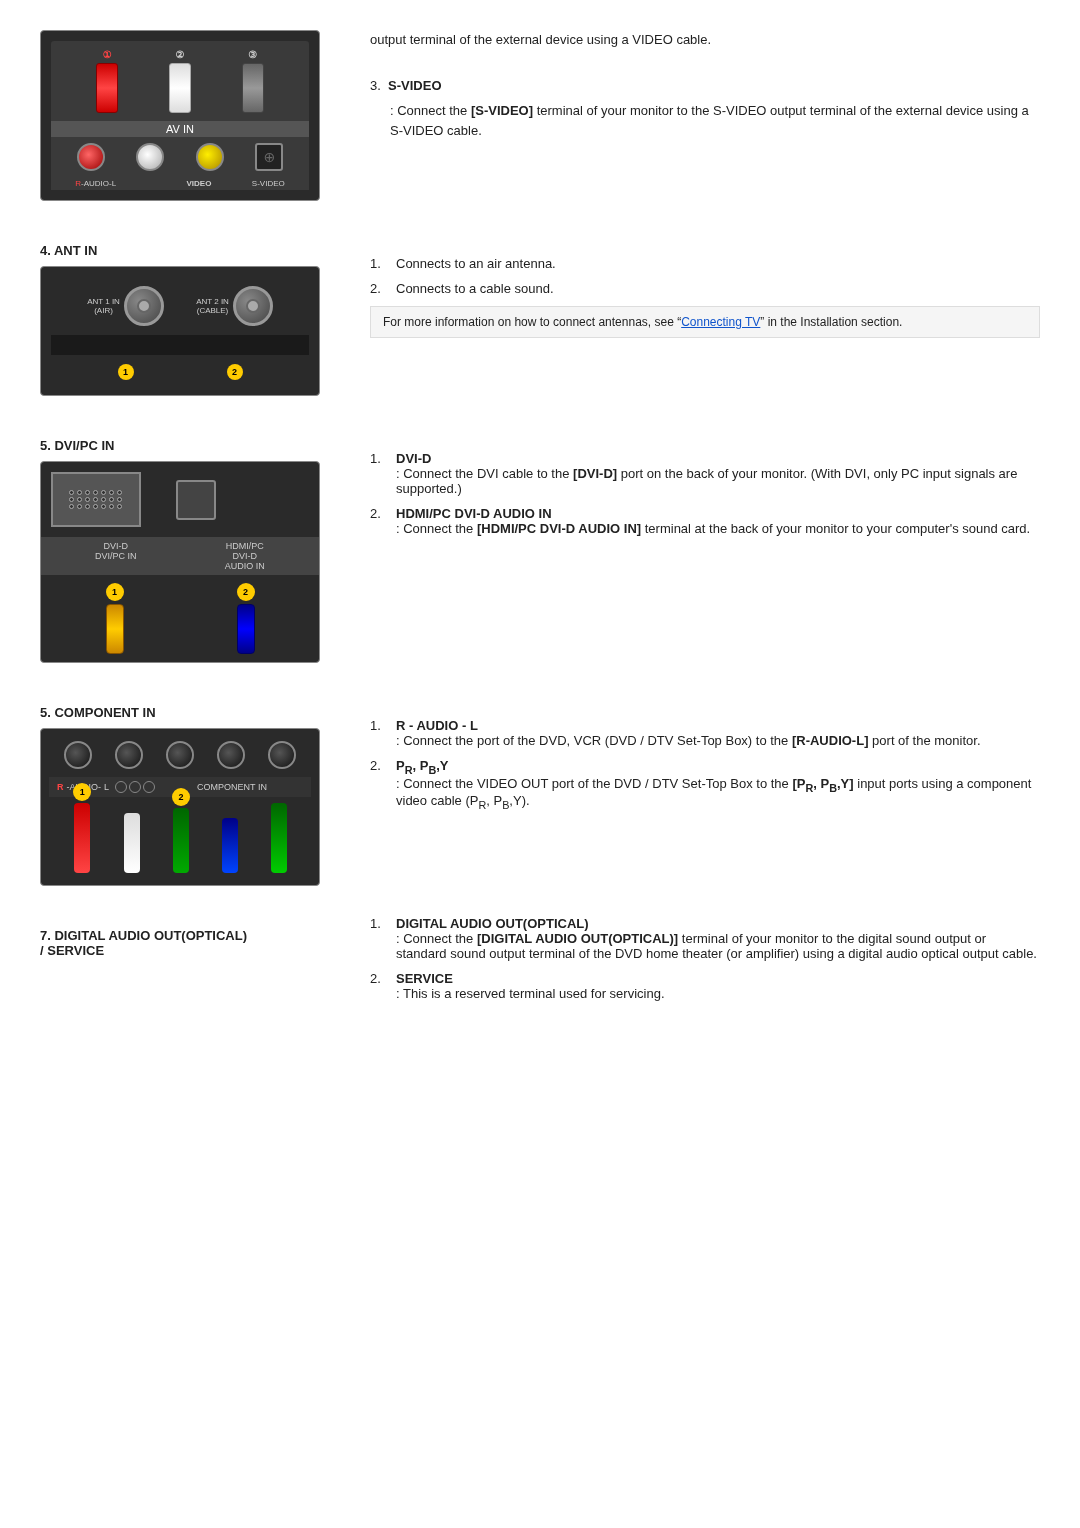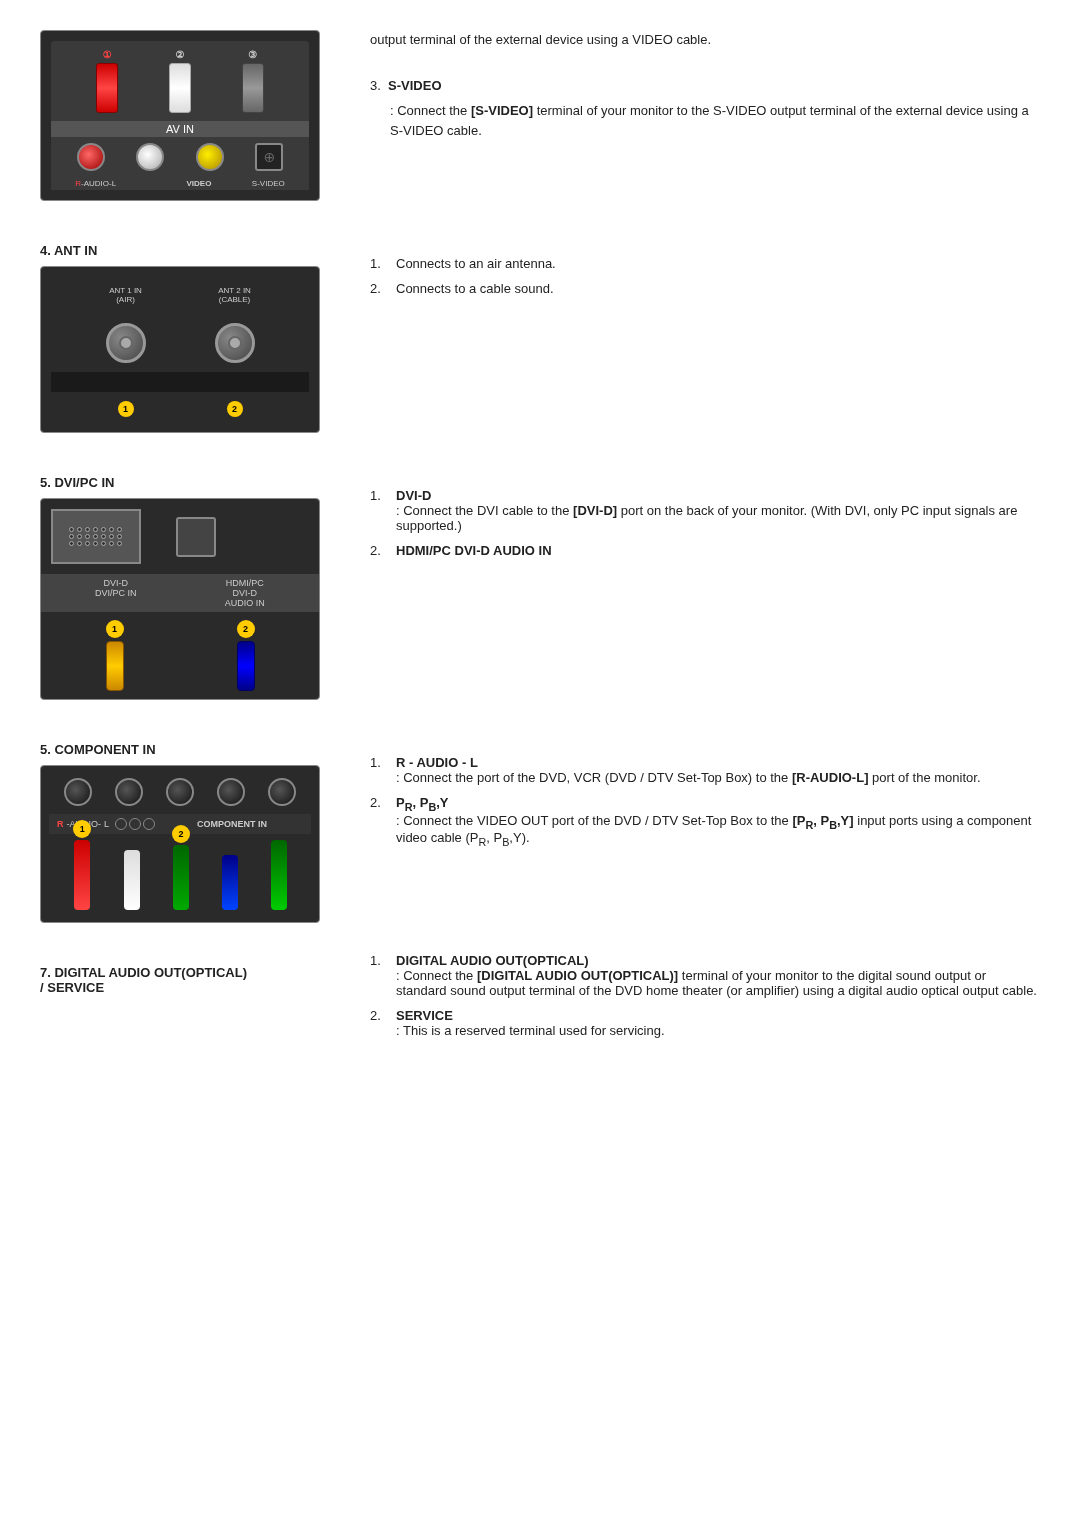--- a/index.html
+++ b/index.html
@@ -146,23 +146,22 @@
     }
 
     .ant-row {
       display: flex;
       justify-content: space-around;
       padding: 5px 20px;
     }
 
     .ant-connector {
       display: flex;
-      flex-direction: column;
       align-items: center;
-      gap: 19px;
+      gap: 4px;
     }
 
     .ant-label-top {
       color: #ccc;
       font-size: 8px;
       text-align: center;
     }
 
     .ant-port {
       width: 40px; height: 40px;
@@ -446,20 +445,23 @@
     <ol>
       <li>
         <span class="num">1.</span>
         <span class="item-content">Connects to an air antenna.</span>
       </li>
       <li>
         <span class="num">2.</span>
         <span class="item-content">Connects to a cable sound.</span>
       </li>
     </ol>
+    <div class="note-box">
+      <span>For more information on how to connect antennas, see “</span><a class="note-link">Connecting TV</a><span>” in the Installation section.</span>
+    </div>
   </div>
 </div>
 
 <div class="section">
   <div class="left-col">
     <div class="section-title">5. DVI/PC IN</div>
     <div class="dvi-image">
       <div class="dvi-top-row">
 
         <div class="dvi-port">
@@ -515,20 +517,21 @@
         <span class="num">1.</span>
         <div class="item-content">
           <strong>DVI-D</strong><br>
           <span>: Connect the DVI cable to the <strong>[DVI-D]</strong> port on the back of your monitor. (With DVI, only PC input signals are supported.)</span>
         </div>
       </li>
       <li>
         <span class="num">2.</span>
         <div class="item-content">
           <strong>HDMI/PC DVI-D AUDIO IN</strong><br>
+          <span>: Connect the <strong>[HDMI/PC DVI-D AUDIO IN]</strong> terminal at the back of your monitor to your computer's sound card.</span>
         </div>
       </li>
     </ol>
   </div>
 </div>
 
 <div class="section">
   <div class="left-col">
     <div class="section-title">5. COMPONENT IN</div>
     <div class="comp-image">
@@ -543,21 +546,21 @@
         <div style="display:flex; align-items:center; gap:3px;">
           <span style="color:#ff4444; font-size:9px; font-weight:bold;">R</span>
           <span style="color:#ccc; font-size:9px;">-AUDIO-</span>
           <span style="color:#ccc; font-size:9px;">L</span>
         </div>
         <div style="display:flex; align-items:center; gap:2px;">
           <div style="width:12px;height:12px;border-radius:50%;background:#333;border:1px solid #888;"></div>
           <div style="width:12px;height:12px;border-radius:50%;background:#333;border:1px solid #888;"></div>
           <div style="width:12px;height:12px;border-radius:50%;background:#333;border:1px solid #888;"></div>
         </div>
-        <div style="color:#ccc; font-size:9px; text-align:center; flex:1;font-weight:bold;">COMPONENT IN</div>
+        <div style="color:#ccc; font-size:9px; text-align:center; flex:1;">COMPONENT IN</div>
       </div>
       <div class="comp-cables">
         <div style="display:flex;flex-direction:column;align-items:center;gap:2px;">
           <div class="badge-circle">1</div>
           <div class="cable-red-comp"></div>
         </div>
         <div>
           <div class="cable-white-comp"></div>
         </div>
         <div style="display:flex;flex-direction:column;align-items:center;gap:2px;">

